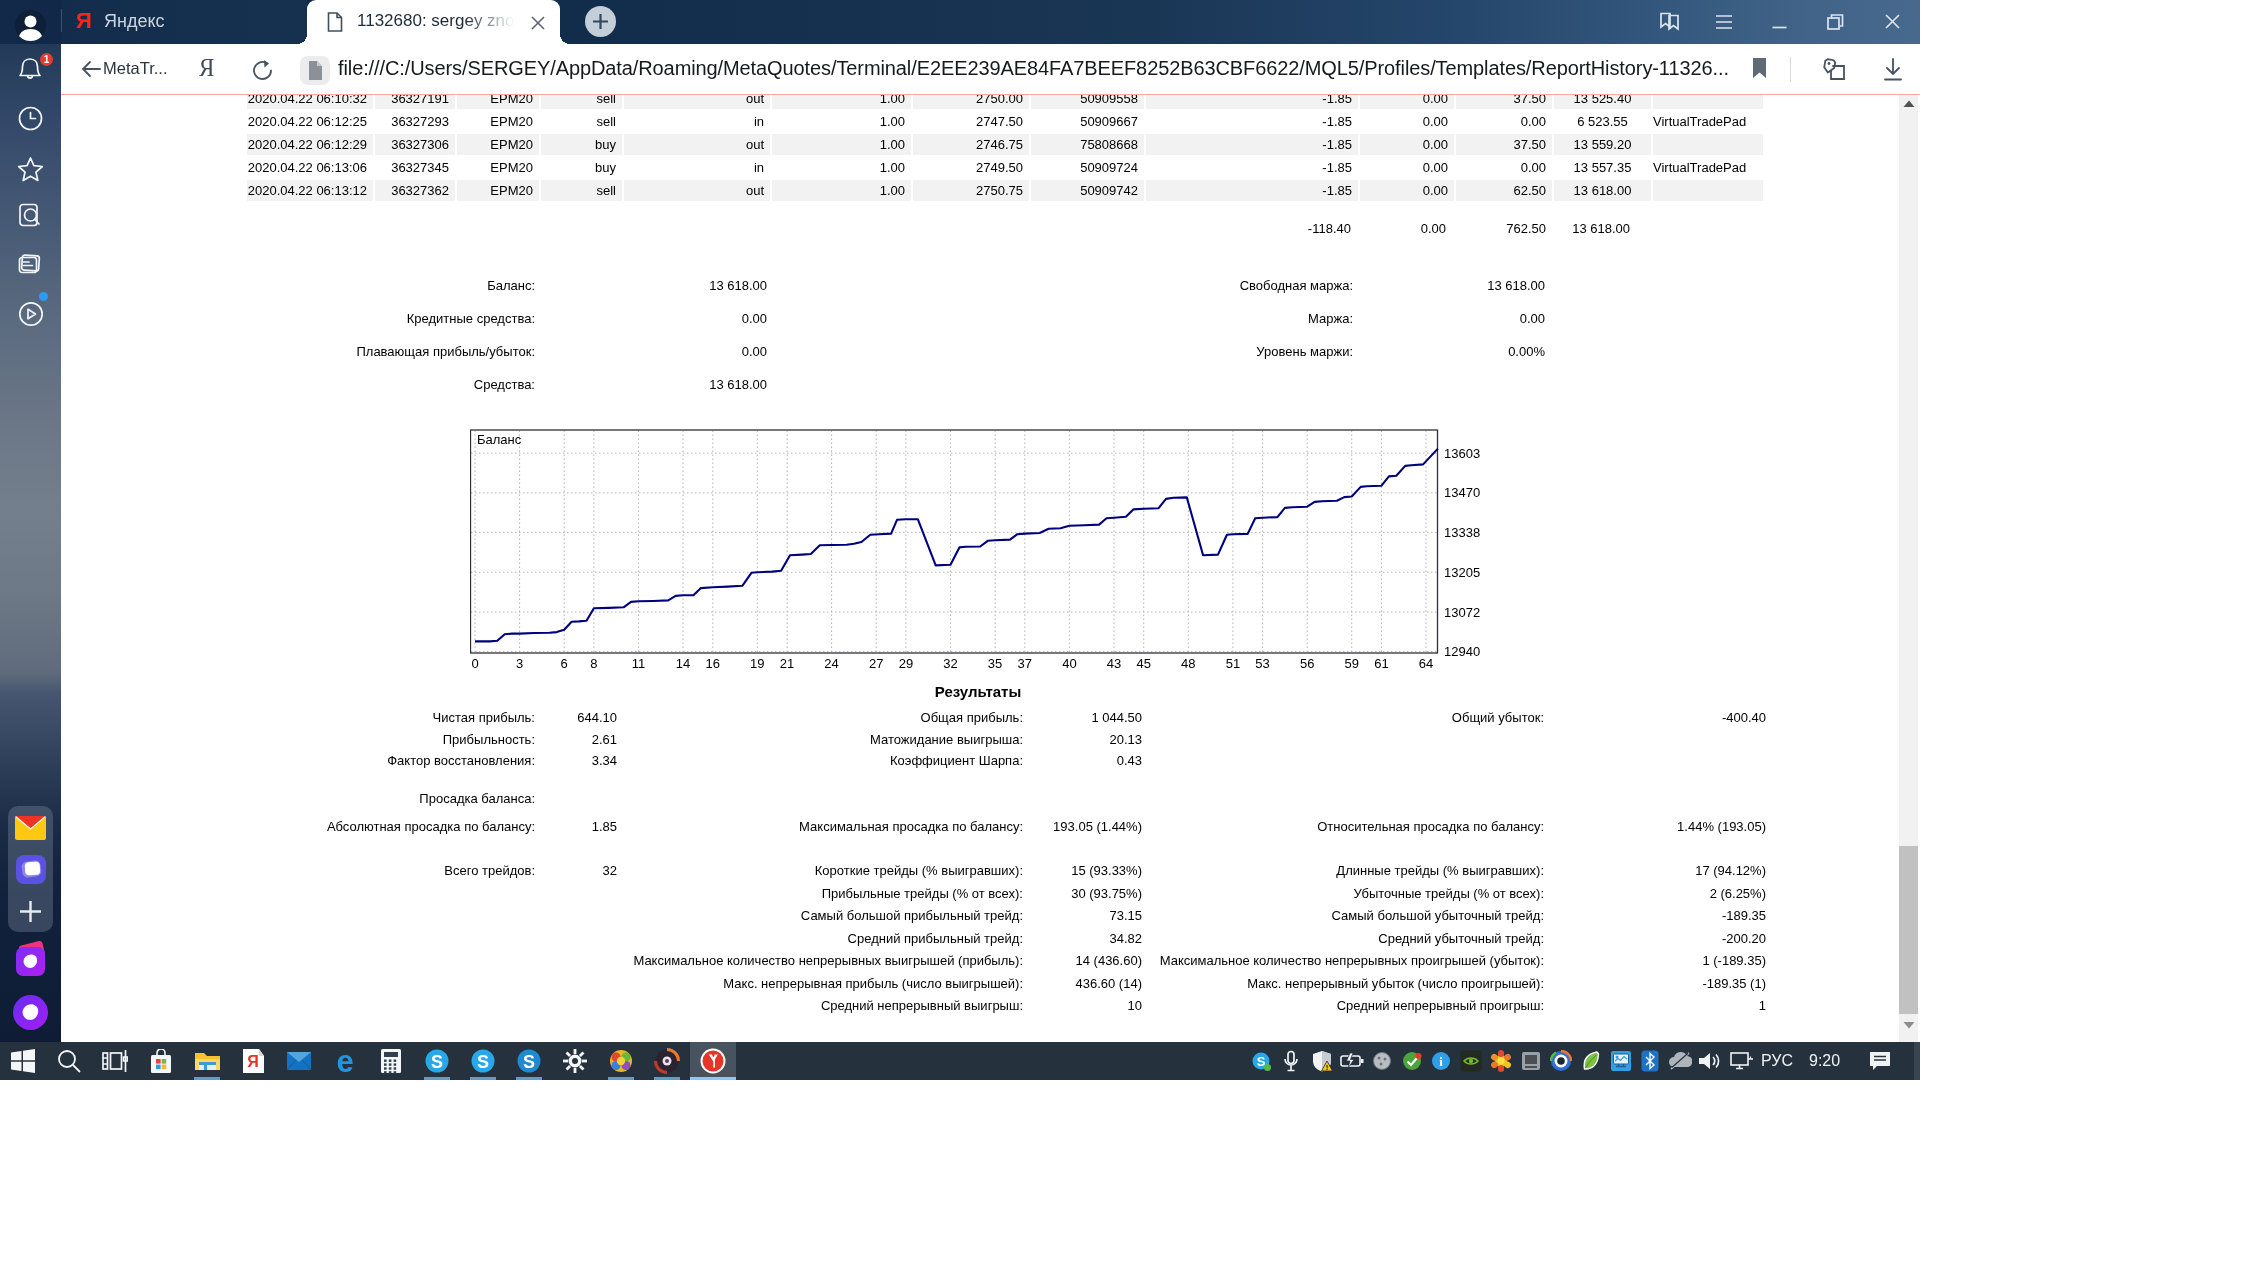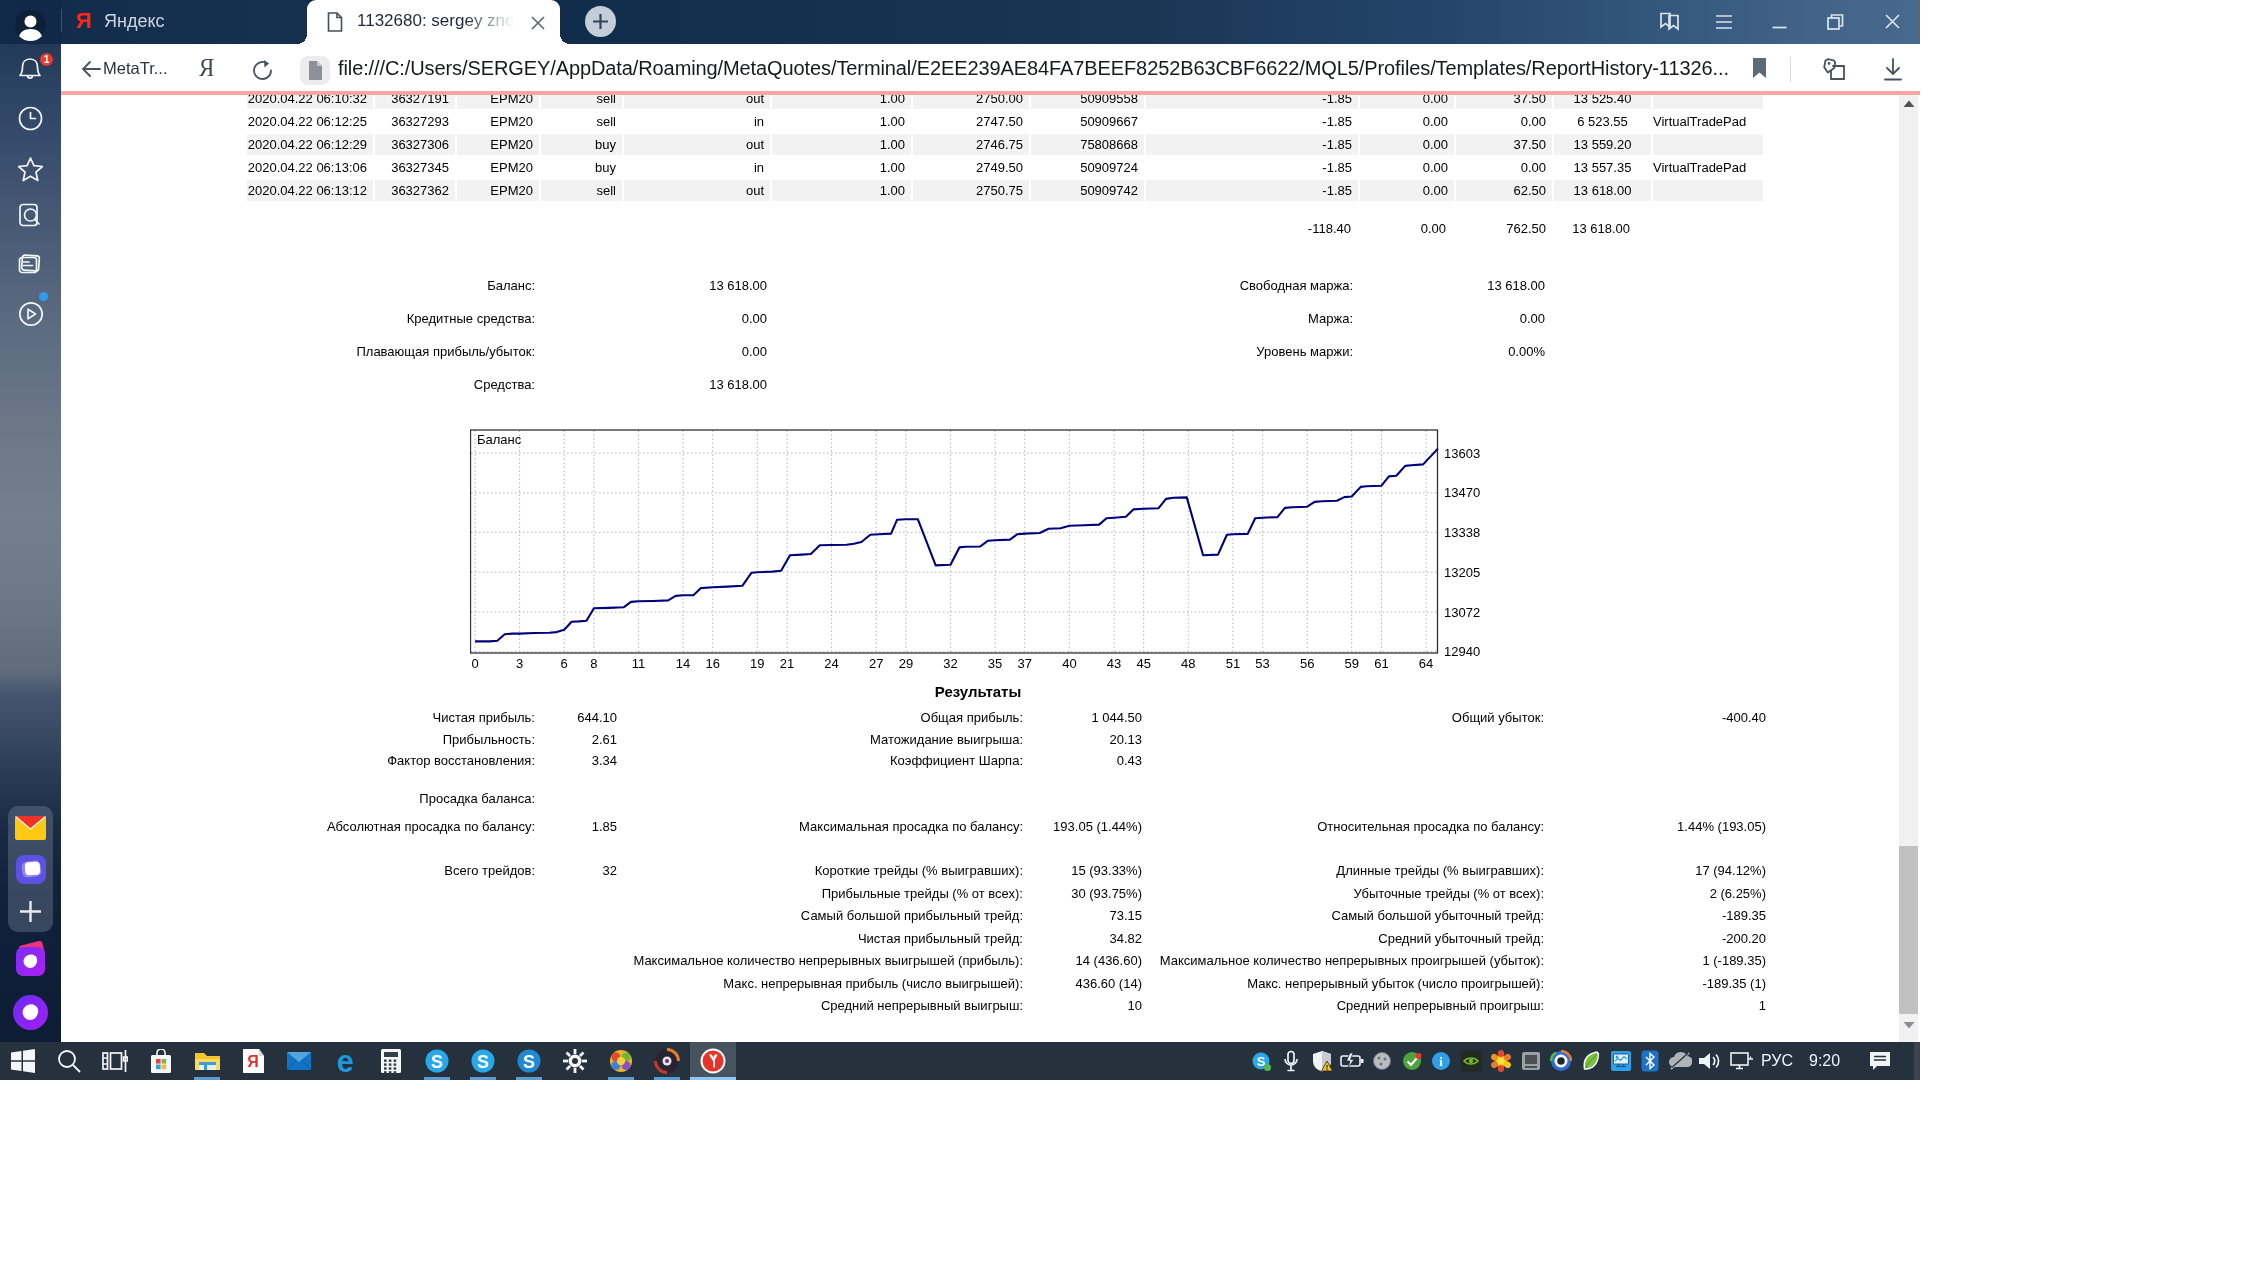--- a/index.html
+++ b/index.html
@@ -22,21 +22,21 @@
 #tabfade{position:absolute;left:158px;top:8px;width:62px;height:28px;background:linear-gradient(90deg,rgba(255,255,255,0),#fff 80%)}
 #plusbtn{position:absolute;left:585px;top:6px;width:31px;height:31px;border-radius:50%;background:#c3ced9}
 
 .wicon{stroke:#dce4ec;fill:none;stroke-width:1.7}
 
 #sidebar{position:absolute;left:0;top:44px;width:61px;height:998px;
  background:linear-gradient(180deg,#223a58 0%,#34496a 8%,#475a75 18%,#5b6b80 28%,#6b7787 38%,#747f8d 47%,#6e7987 55%,#5f6b7c 63%,#475670 65%,#2e4059 72%,#1b2c47 78%,#12213c 85%,#0e1d35 100%)}
 .sbicon{stroke:#f2f5f7;fill:none;stroke-width:1.7;stroke-linecap:round;stroke-linejoin:round}
 #sbgroup{position:absolute;left:8px;top:762px;width:45px;height:126px;border-radius:10px;background:rgba(120,136,155,.38)}
 
-#addrbar{position:absolute;left:61px;top:44px;width:1859px;height:51px;background:#fff;border-bottom:4px solid #fca5a5}
+#addrbar{position:absolute;left:61px;top:44px;width:1859px;height:51px;background:#fff;border-bottom:1px solid #fca5a5}
 .aicon{stroke:#47525e;fill:none;stroke-width:1.8;stroke-linecap:round}
 #backtxt{position:absolute;left:42px;top:15px;font-size:16.5px;color:#2b333b}
 #urltxt{position:absolute;left:277px;top:13px;width:1402px;font-size:20px;color:#17191c;white-space:nowrap;overflow:hidden;letter-spacing:-0.1px}
 #filechip{position:absolute;left:239px;top:12px;width:30px;height:29px;border-radius:8px;background:#ececee}
 
 #content{position:absolute;left:61px;top:95px;width:1838px;height:947px;background:#fff;overflow:hidden;font-size:13px;color:#000}
 #content .r{position:absolute;white-space:nowrap}
 .lbl{text-align:right}
 .val{text-align:right;font-weight:normal}
 
@@ -393,21 +393,21 @@
 <div class="r lbl" style="left:923px;top:768.2px;width:560px">Длинные трейды (% выигравших):</div>
 <div class="r val" style="left:1505px;top:768.2px;width:200px">17 (94.12%)</div>
 <div class="r lbl" style="left:402px;top:790.9px;width:560px">Прибыльные трейды (% от всех):</div>
 <div class="r val" style="left:881px;top:790.9px;width:200px">30 (93.75%)</div>
 <div class="r lbl" style="left:923px;top:790.9px;width:560px">Убыточные трейды (% от всех):</div>
 <div class="r val" style="left:1505px;top:790.9px;width:200px">2 (6.25%)</div>
 <div class="r lbl" style="left:402px;top:813.0px;width:560px">Самый большой прибыльный трейд:</div>
 <div class="r val" style="left:881px;top:813.0px;width:200px">73.15</div>
 <div class="r lbl" style="left:923px;top:813.0px;width:560px">Самый большой убыточный трейд:</div>
 <div class="r val" style="left:1505px;top:813.0px;width:200px">-189.35</div>
-<div class="r lbl" style="left:402px;top:835.7px;width:560px">Чистая прибыльный трейд:</div>
+<div class="r lbl" style="left:402px;top:835.7px;width:560px">Средний прибыльный трейд:</div>
 <div class="r val" style="left:881px;top:835.7px;width:200px">34.82</div>
 <div class="r lbl" style="left:923px;top:835.7px;width:560px">Средний убыточный трейд:</div>
 <div class="r val" style="left:1505px;top:835.7px;width:200px">-200.20</div>
 <div class="r lbl" style="left:402px;top:857.7px;width:560px">Максимальное количество непрерывных выигрышей (прибыль):</div>
 <div class="r val" style="left:881px;top:857.7px;width:200px">14 (436.60)</div>
 <div class="r lbl" style="left:923px;top:857.7px;width:560px">Максимальное количество непрерывных проигрышей (убыток):</div>
 <div class="r val" style="left:1505px;top:857.7px;width:200px">1 (-189.35)</div>
 <div class="r lbl" style="left:402px;top:880.5px;width:560px">Макс. непрерывная прибыль (число выигрышей):</div>
 <div class="r val" style="left:881px;top:880.5px;width:200px">436.60 (14)</div>
 <div class="r lbl" style="left:923px;top:880.5px;width:560px">Макс. непрерывный убыток (число проигрышей):</div>

